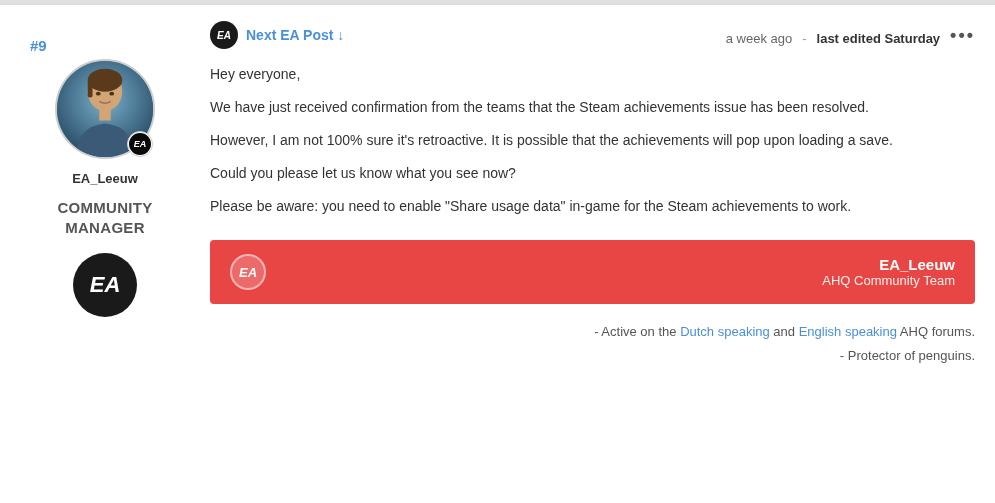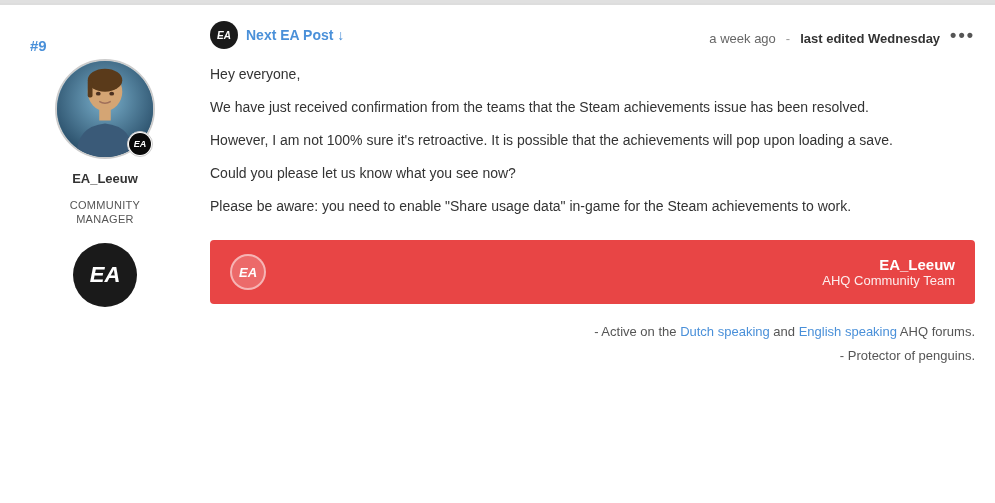--- a/index.html
+++ b/index.html
@@ -94,22 +94,22 @@
     }
 
     .username {
       font-size: 13px;
       font-weight: bold;
       color: #333;
       text-align: center;
     }
 
     .user-role {
-      font-size: 11px;
-      font-weight: normal;
+      font-size: 15px;
+      font-weight: bold;
       color: #555;
       text-align: center;
       letter-spacing: 0.3px;
       line-height: 1.3;
     }
 
     .ea-logo-large {
       width: 64px;
       height: 64px;
       background: #1a1a1a;
@@ -322,21 +322,21 @@
     <div class="post-header">
       <div class="next-ea-post">
         <div class="next-ea-post-icon">
           <span>EA</span>
         </div>
         <span>Next EA Post ↓</span>
       </div>
       <div class="post-meta">
         <span>a week ago</span>
         <span class="separator">-</span>
-        <span class="edited">last edited Wednesday</span>
+        <span class="edited">last edited Saturday</span>
         <span class="more-options">•••</span>
       </div>
     </div>
 
     <div class="post-body">
       <p>Hey everyone,</p>
       <p>We have just received confirmation from the teams that the Steam achievements issue has been resolved.</p>
       <p>However, I am not 100% sure it's retroactive. It is possible that the achievements will pop upon loading a save.</p>
       <p>Could you please let us know what you see now?</p>
       <p>Please be aware: you need to enable "Share usage data" in-game for the Steam achievements to work.</p>

